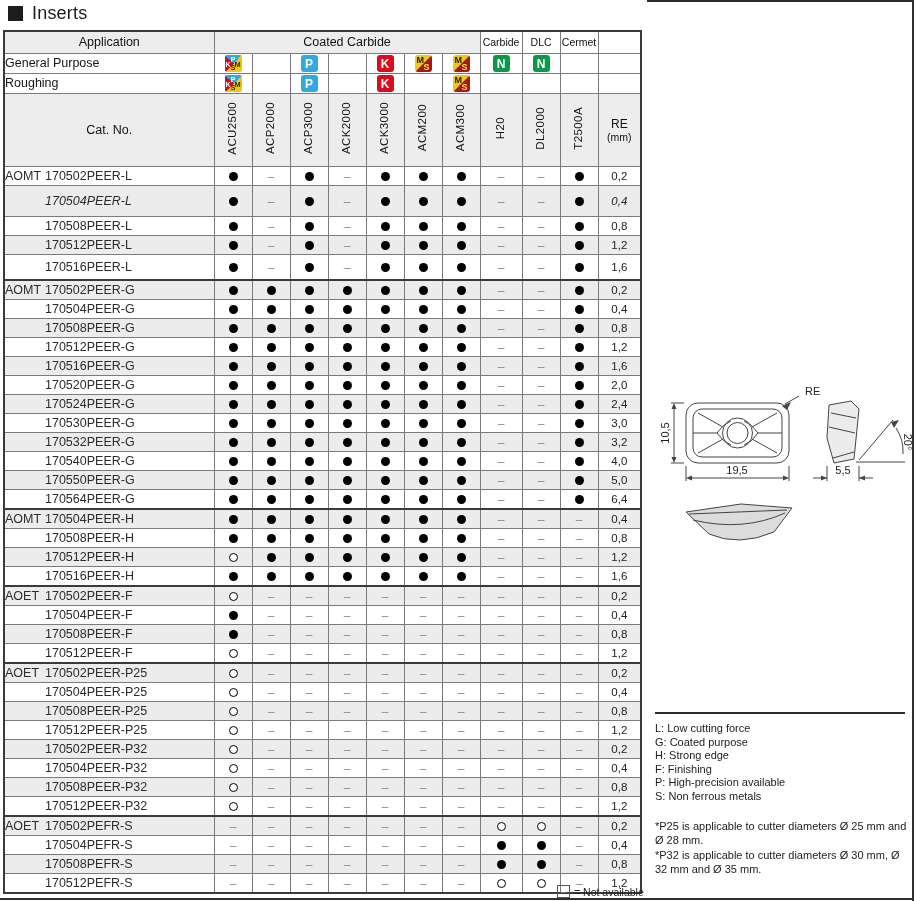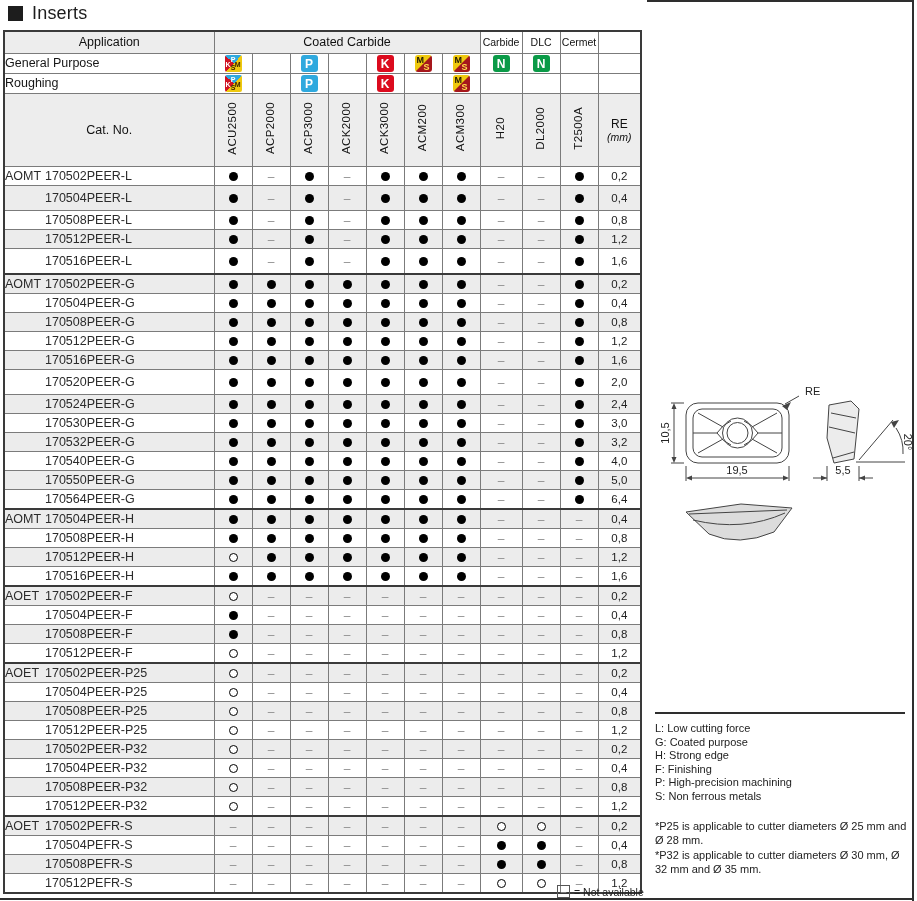--- a/index.html
+++ b/index.html
@@ -20,21 +20,21 @@
   table.inserts { position:absolute; left:3px; top:30px; width:637px; border-collapse:collapse; table-layout:fixed; }
   table.inserts td, table.inserts th { border:1px solid #7b7b7b; padding:0; overflow:hidden; font-weight:normal; }
   table.inserts { border:2px solid #3a3a3a; }
   tr.thick td, tr.thick th { border-top:2px solid #3a3a3a; }
   .hdr { background:#ededed; font-size:12.5px; color:#111; text-align:center; }
   .hdr-sm { background:#fff; font-size:10.5px; color:#111; text-align:center; }
   .app-label { background:#fff; font-size:12.5px; color:#161616; text-align:left; padding-left:6px; white-space:nowrap; }
   .cell-c { text-align:center; vertical-align:middle; }
   .vtext { writing-mode:vertical-rl; transform:rotate(180deg); font-size:11.5px; color:#131313; letter-spacing:.4px; line-height:1; display:inline-block; }
   .re-hdr-line1 { font-size:12px; color:#111; }
-  .re-hdr-line2 { font-size:10.5px; color:#111;font-style:italic; }
+  .re-hdr-line2 { font-size:10.5px; color:#111; }
 
   .catname { text-align:left; font-size:12.5px; color:#2b2b2b; white-space:nowrap; padding-left:8px; }
   .prefix { display:inline-block; width:40px; }
   .shaded td { background:#ececec; }
   tr.datarow td { background-clip:padding-box; }
   .re-val { font-size:11.5px; color:#222; text-align:center; }
 
   .dot { width:9px; height:9px; border-radius:50%; background:#000; display:inline-block; vertical-align:middle; }
   .ring { width:9px; height:9px; border-radius:50%; border:1.4px solid #000; background:#fff; display:inline-block; vertical-align:middle; }
   .na { color:#8f8f8f; font-size:12px; line-height:1; }
@@ -177,21 +177,21 @@
         <td class="cell-c"><span class="dot"></span></td>
         <td class="cell-c"><span class="na">–</span></td>
         <td class="cell-c"><span class="dot"></span></td>
         <td class="cell-c"><span class="dot"></span></td>
         <td class="cell-c"><span class="dot"></span></td>
         <td class="cell-c"><span class="na">–</span></td>
         <td class="cell-c"><span class="na">–</span></td>
         <td class="cell-c"><span class="dot"></span></td>
         <td class="re-val">0,2</td>
       </tr>
-      <tr class="datarow shaded" style="height: 25px;">
+      <tr class="datarow shaded" style="height: 31px; font-style: italic;">
         <td class="catname"><span class="prefix"></span><span>170504PEER-L</span></td>
         <td class="cell-c"><span class="dot"></span></td>
         <td class="cell-c"><span class="na">–</span></td>
         <td class="cell-c"><span class="dot"></span></td>
         <td class="cell-c"><span class="na">–</span></td>
         <td class="cell-c"><span class="dot"></span></td>
         <td class="cell-c"><span class="dot"></span></td>
         <td class="cell-c"><span class="dot"></span></td>
         <td class="cell-c"><span class="na">–</span></td>
         <td class="cell-c"><span class="na">–</span></td>
@@ -303,21 +303,21 @@
         <td class="cell-c"><span class="dot"></span></td>
         <td class="cell-c"><span class="dot"></span></td>
         <td class="cell-c"><span class="dot"></span></td>
         <td class="cell-c"><span class="dot"></span></td>
         <td class="cell-c"><span class="dot"></span></td>
         <td class="cell-c"><span class="na">–</span></td>
         <td class="cell-c"><span class="na">–</span></td>
         <td class="cell-c"><span class="dot"></span></td>
         <td class="re-val">1,6</td>
       </tr>
-      <tr class="datarow" style="height: 25px; border-radius: 9px;">
+      <tr class="datarow" style="height: 19px; border-radius: 9px;">
         <td class="catname"><span class="prefix"></span><span>170520PEER-G</span></td>
         <td class="cell-c"><span class="dot"></span></td>
         <td class="cell-c"><span class="dot"></span></td>
         <td class="cell-c"><span class="dot"></span></td>
         <td class="cell-c"><span class="dot"></span></td>
         <td class="cell-c"><span class="dot"></span></td>
         <td class="cell-c"><span class="dot"></span></td>
         <td class="cell-c"><span class="dot"></span></td>
         <td class="cell-c"><span class="na">–</span></td>
         <td class="cell-c"><span class="na">–</span></td>
@@ -751,19 +751,19 @@
     <text transform="rotate(90 251 60)" x="251" y="60" text-anchor="middle">20°</text>
   </g>
 </svg>
 
 <div class="legend-rule"></div>
 <div class="legend">
     <div>L: Low cutting force</div>
     <div>G: Coated purpose</div>
     <div>H: Strong edge</div>
     <div>F: Finishing</div>
-    <div>P: High-precision machining</div>
+    <div>P: High-precision available</div>
     <div>S: Non ferrous metals</div>
   </div>
 <div class="notes">
     <p>*P25 is applicable to cutter diameters Ø 25 mm and Ø 28 mm.</p>
     <p>*P32 is applicable to cutter diameters Ø 30 mm, Ø 32 mm and Ø 35 mm.</p>
   </div>
 
 </body></html>

